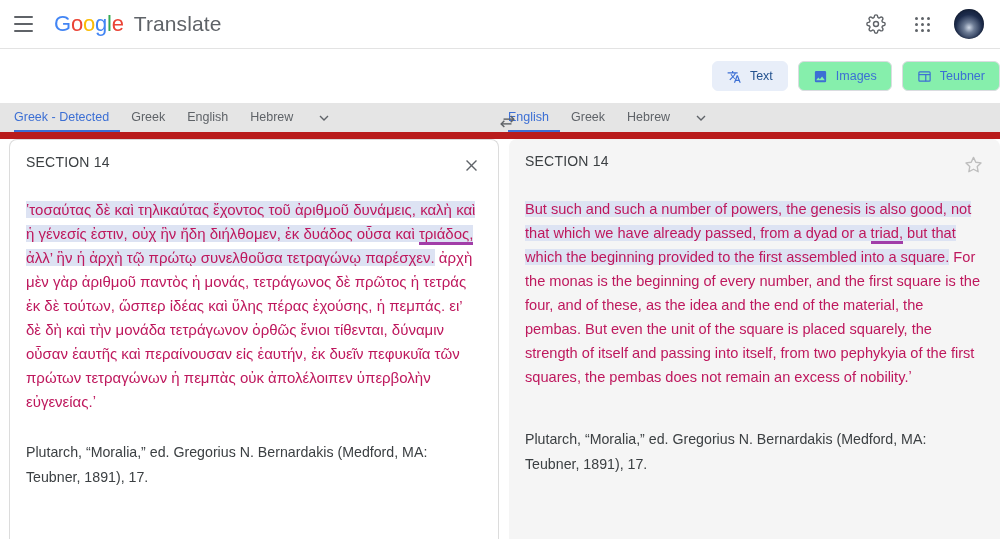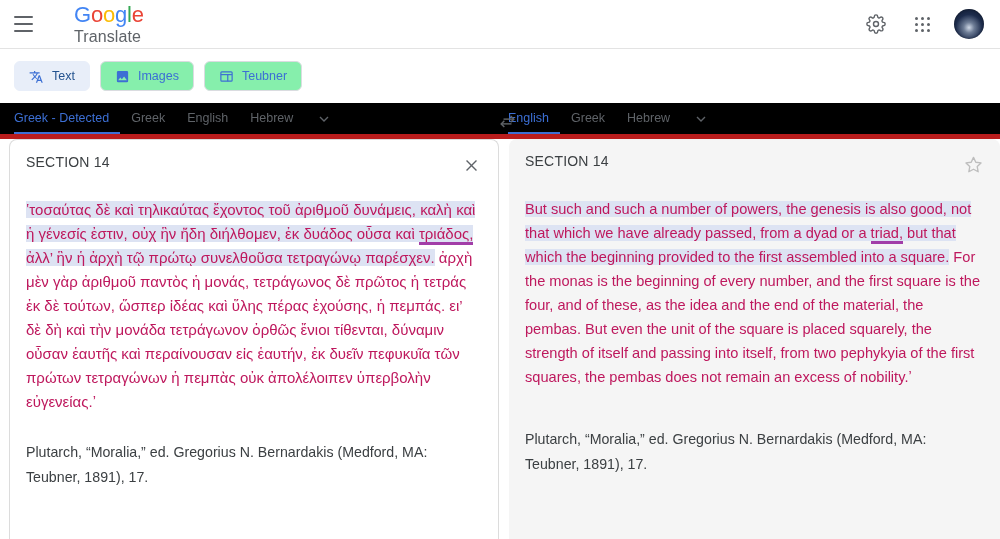--- a/index.html
+++ b/index.html
@@ -29,31 +29,30 @@
   }
   .hamburger span {
     display: block; height: 2px; width: 19px;
     background: #5f6368; border-radius: 1px;
   }
   .brand {
     font-size: 21px;
     letter-spacing: 0.1px;
     display: flex; align-items: baseline;
     cursor: pointer;
-    flex-direction: column;
   }
   .brand .g-logo { font-size: 22px; letter-spacing: -0.2px; }
   .brand .g-logo span:nth-child(1){ color:#4285F4; }
   .brand .g-logo span:nth-child(2){ color:#EA4335; }
   .brand .g-logo span:nth-child(3){ color:#FBBC05; }
   .brand .g-logo span:nth-child(4){ color:#4285F4; }
   .brand .g-logo span:nth-child(5){ color:#34A853; }
   .brand .g-logo span:nth-child(6){ color:#EA4335; }
   .brand .product {
-    color: #5f6368; margin-left: 20px; font-size: 16px;
+    color: #5f6368; margin-left: 10px; font-size: 21px;
   }
   .topbar-right {
     margin-left: auto;
     display: flex; align-items: center; gap: 18px;
   }
   .icon-btn {
     width: 28px; height: 28px;
     display: flex; align-items: center; justify-content: center;
     cursor: pointer; border-radius: 50%;
   }
@@ -70,20 +69,21 @@
     cursor: pointer;
     box-shadow: inset 0 0 2px rgba(0,0,0,.4);
   }
 
   
   .modebar {
     border-top: 1px solid #e3e3e3;
     padding: 12px 0 12px 14px;
     display: flex; gap: 10px;
     background: #fff;
+    justify-content: flex-end;
   }
   .mode-chip {
     height: 30px;
     display: flex; align-items: center; gap: 8px;
     padding: 0 14px;
     border: 1px solid #dadce0;
     border-radius: 6px;
     font-size: 12.5px;
     color: #3c6fd4;
     background: #86efac;
@@ -93,23 +93,23 @@
   .mode-chip.active {
     background: #e8eef9;
     border-color: #e8eef9;
     color: #23528f;
   }
   .mode-chip svg { display:block; }
 
   
   .langbar {
     display: flex;
-    border-bottom: 5px solid #b91c1c;
+    border-bottom: 7px solid #b91c1c;
     height: 36px;
-    background: #000000;
+    background: #e5e5e5;
     position: relative;
   }
   .lang-side {
     display: flex; align-items: stretch;
     padding-left: 14px;
   }
   .lang-side.src { width: 486px; }
   .lang-side.tgt { padding-left: 22px; }
   .lang-item {
     display: flex; align-items: center;

